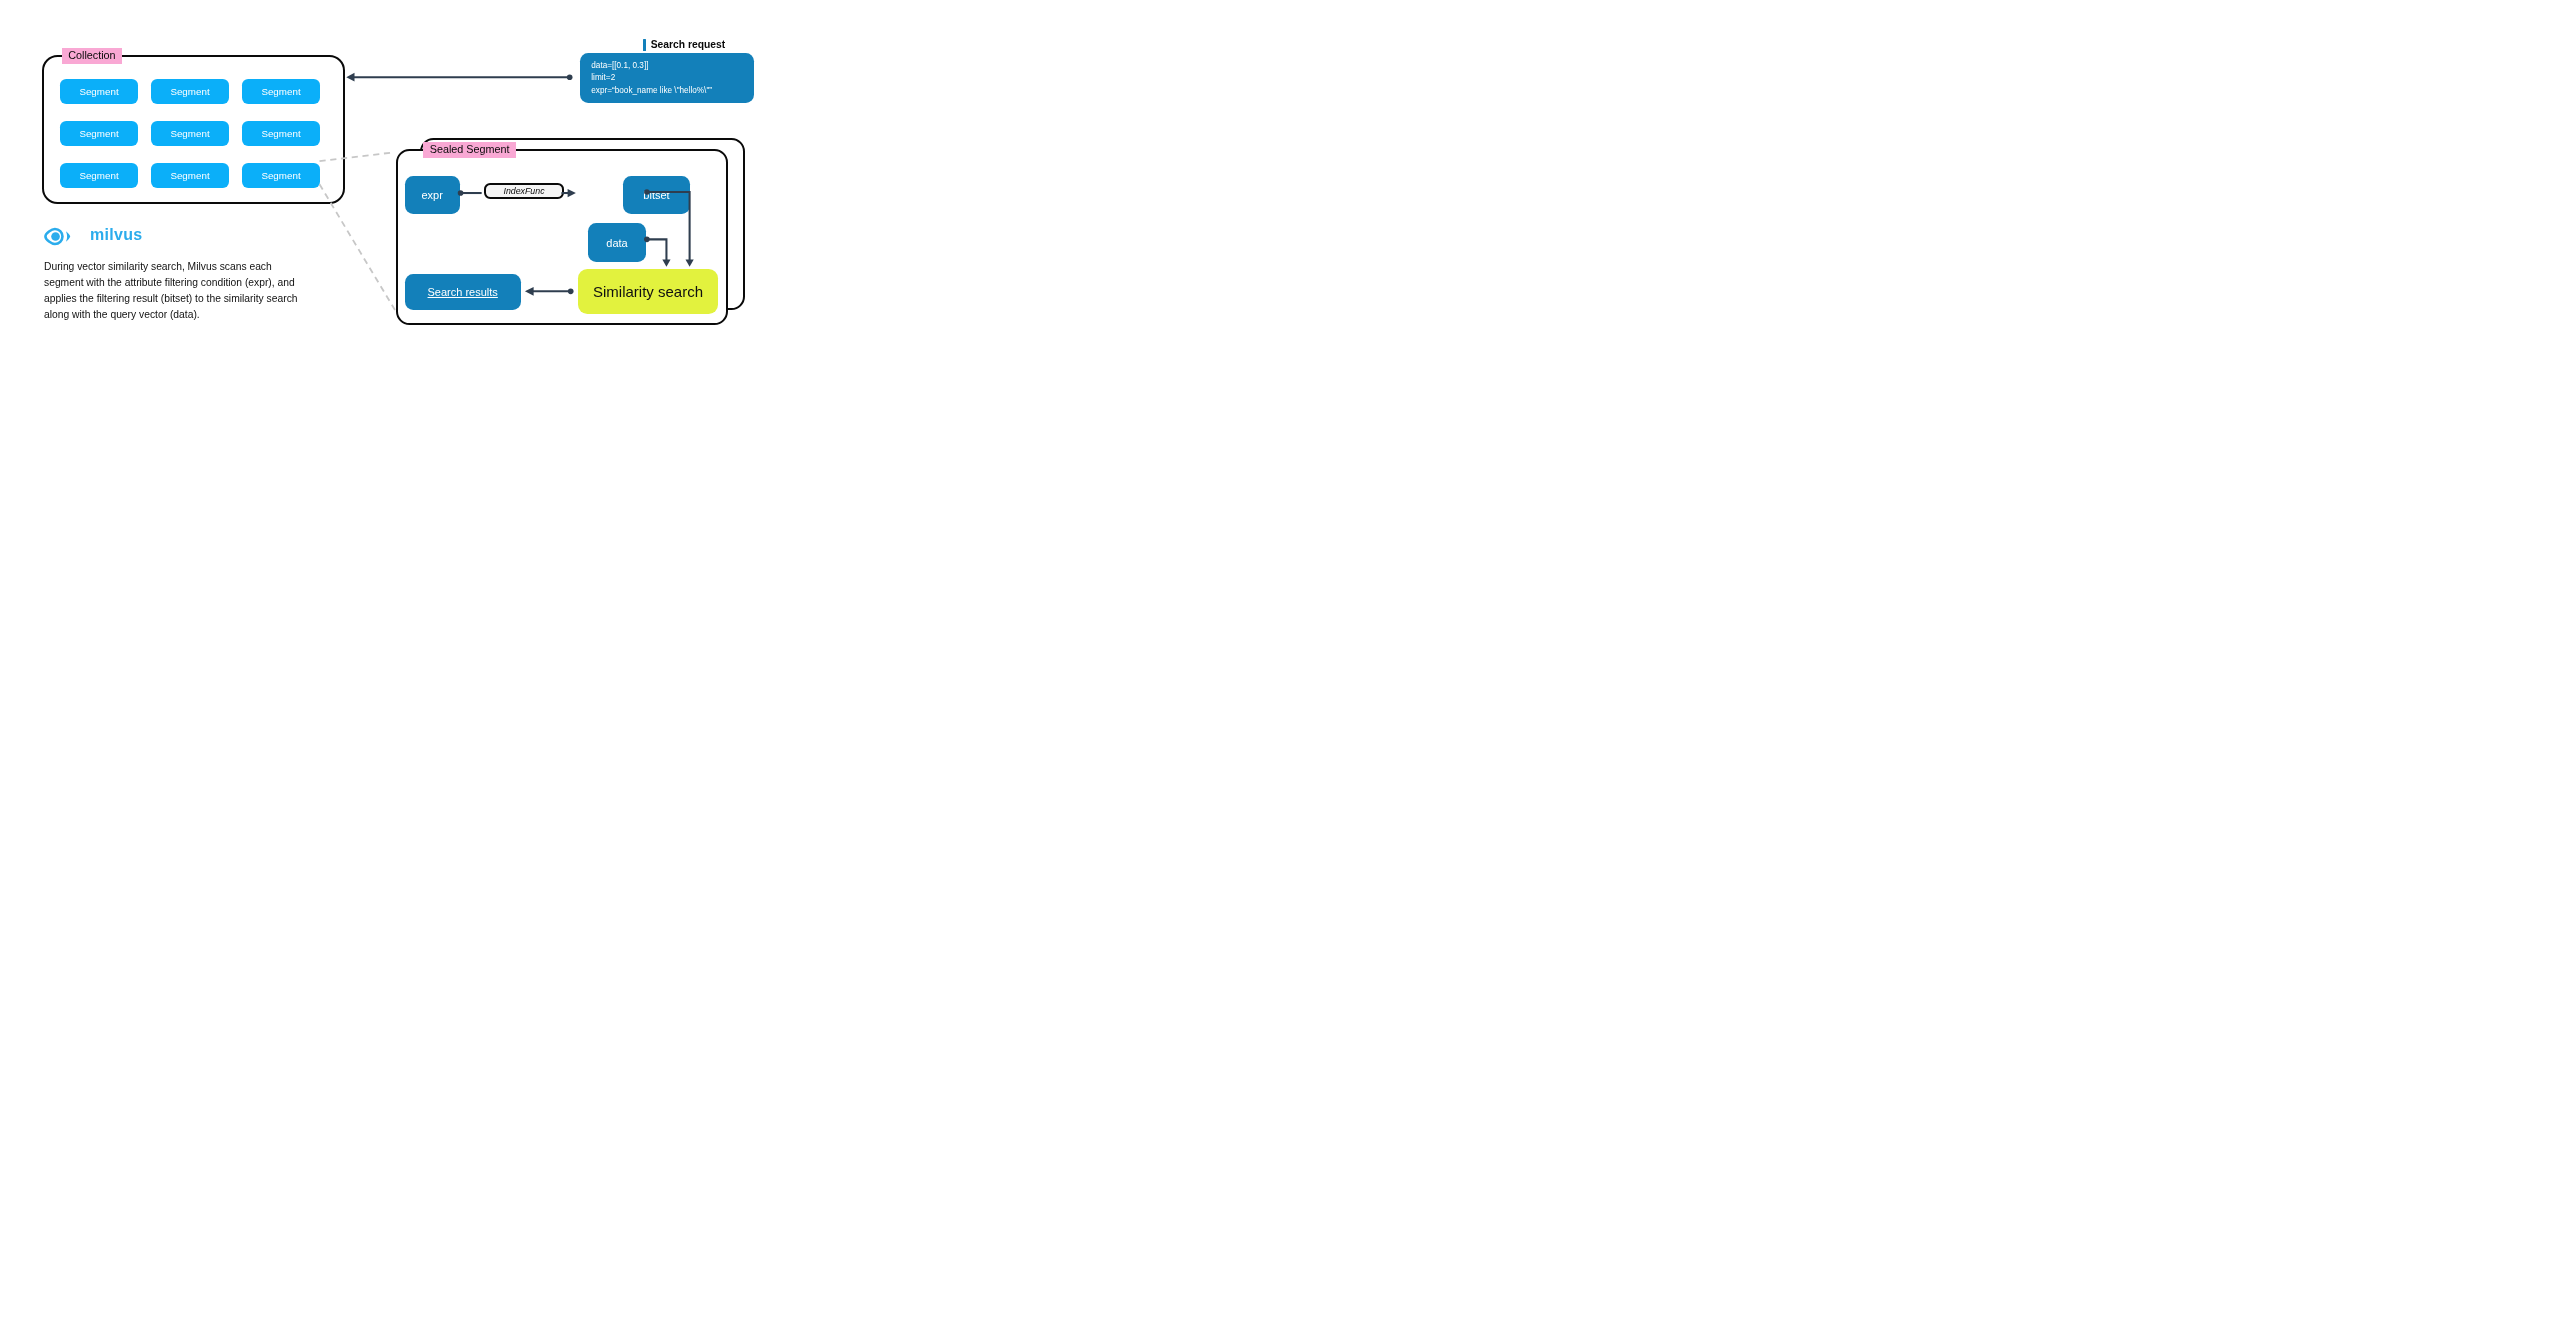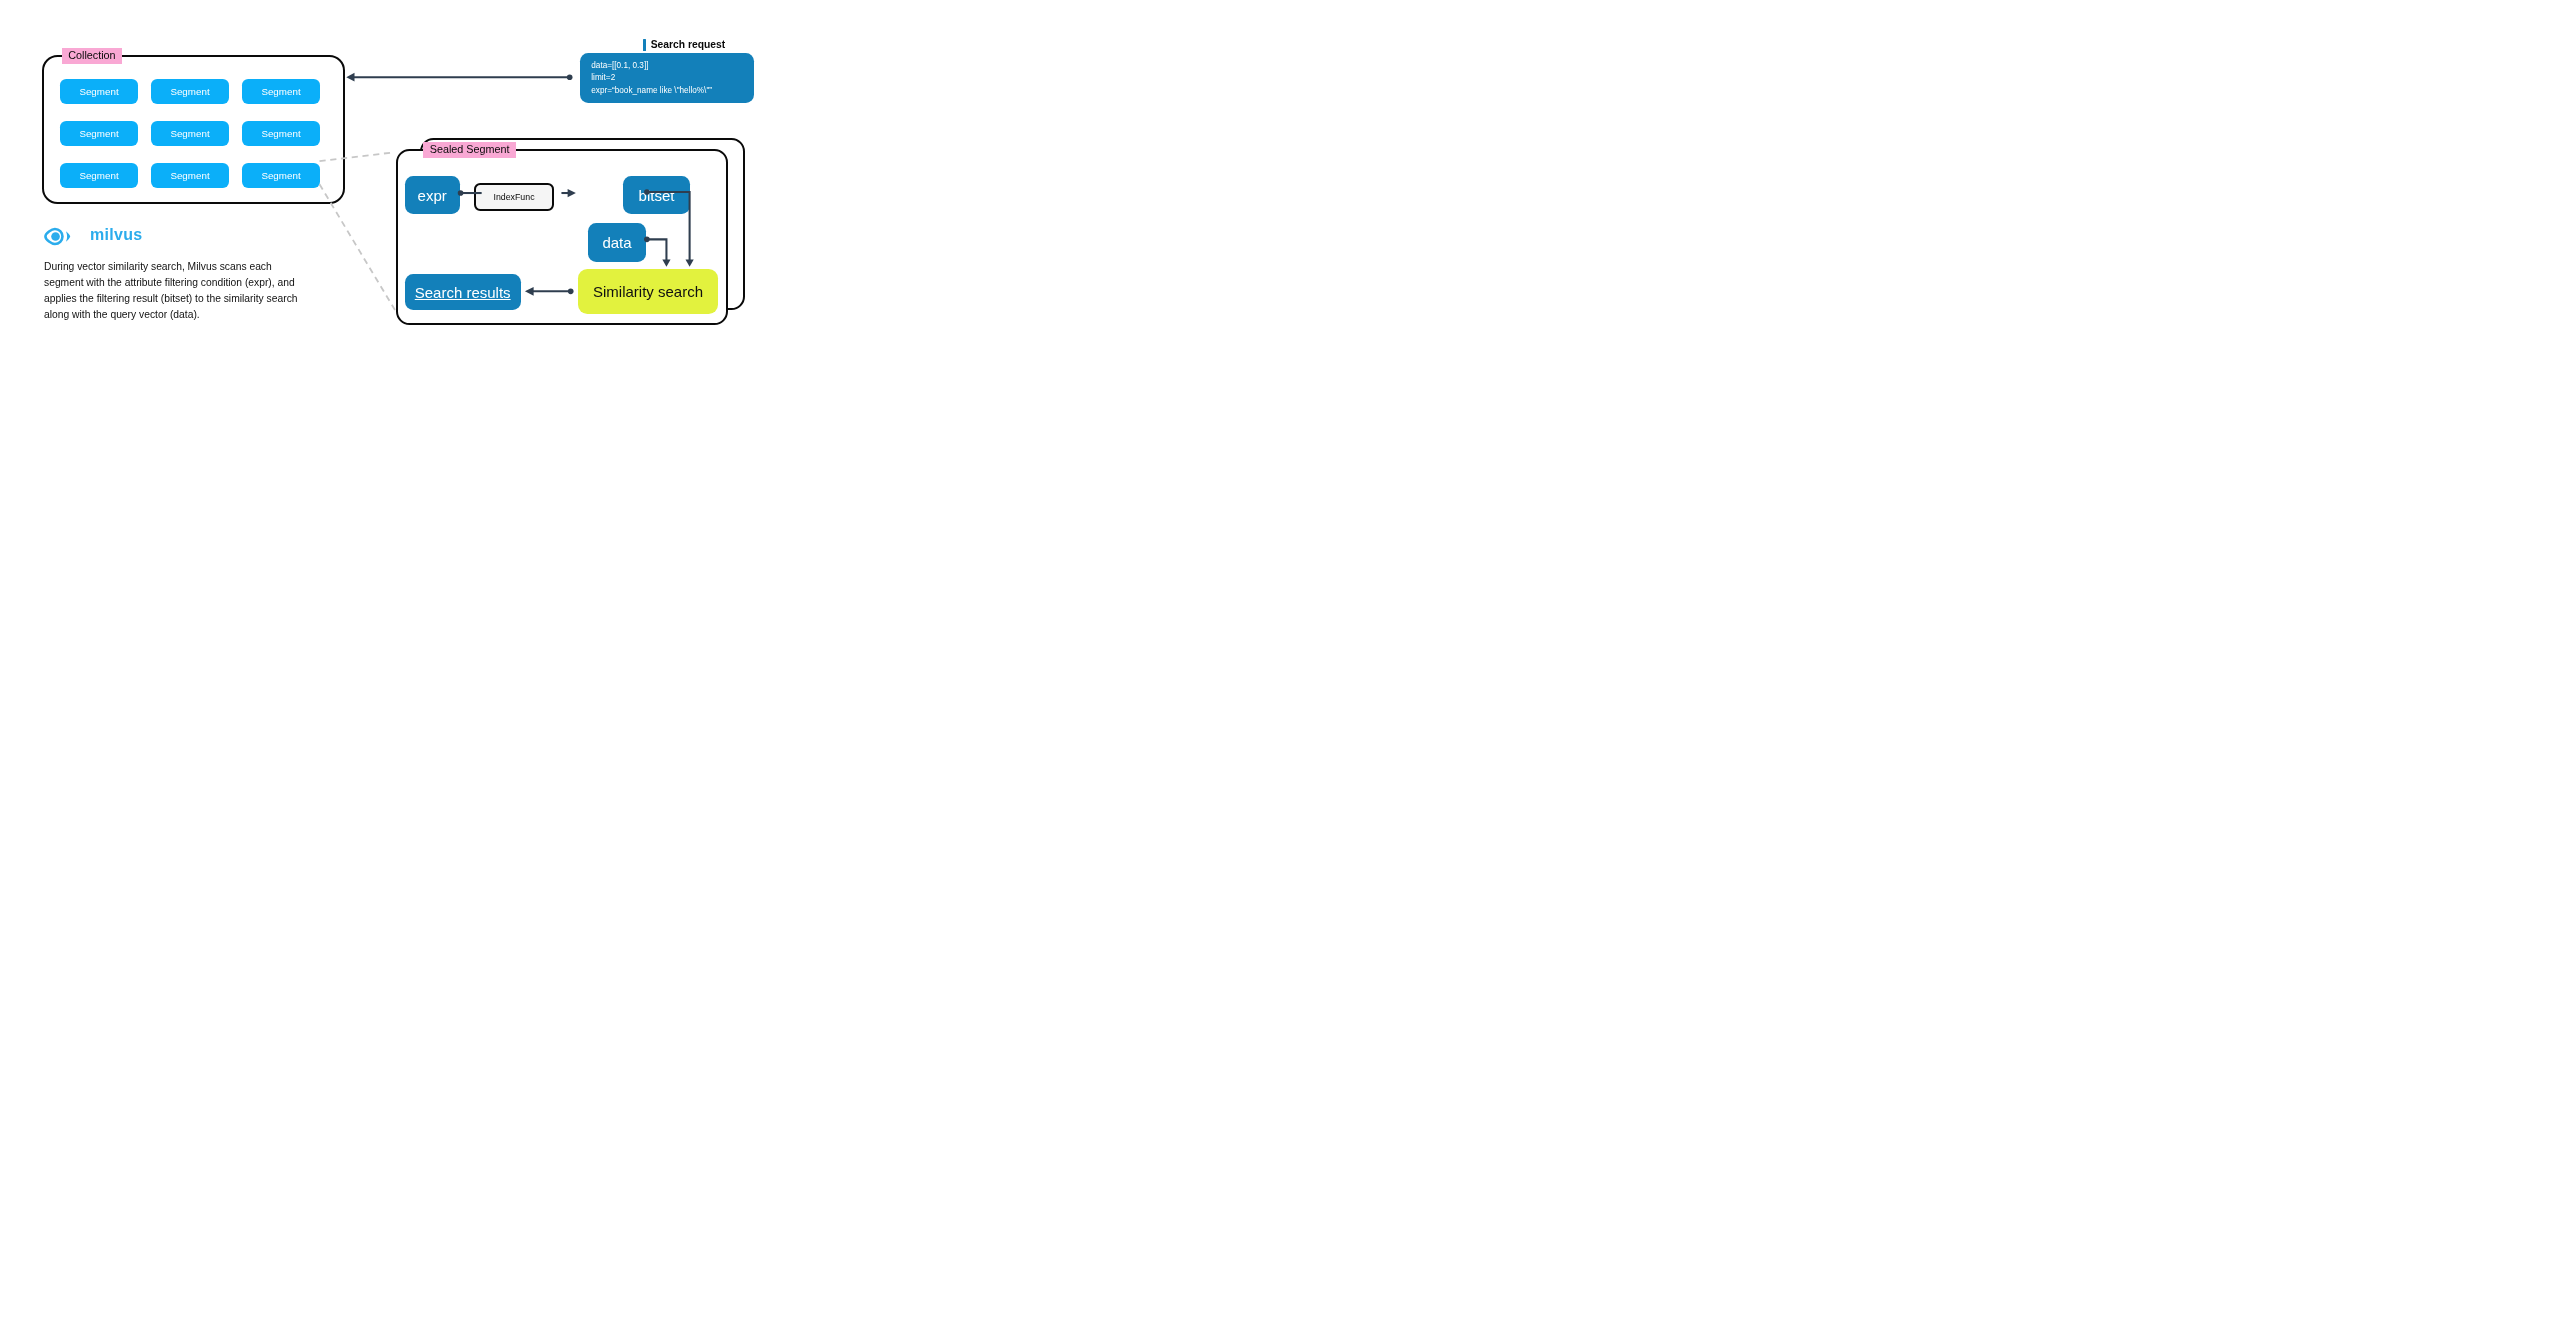--- a/index.html
+++ b/index.html
@@ -28,21 +28,21 @@
   }
   .seg{
     position:absolute;width:78px;height:25px;background:var(--segment-cyan);
     border-radius:6.2px;color:#ffffff;font-size:9.8px;font-weight:500;
     display:flex;align-items:center;justify-content:center;
   }
   .node{
     position:absolute;display:flex;align-items:center;justify-content:center;
     border-radius:8.2px;box-sizing:border-box;white-space:nowrap;
   }
-  .node-blue{background:var(--deep-blue);color:#ffffff;font-size:15px;font-weight:500;}
+  .node-blue{background:var(--deep-blue);color:#ffffff;font-size:11px;font-weight:500;}
   .node-white{background:var(--panel-gray);border:2.1px solid var(--ink);border-radius:6.2px;
     color:var(--ink);font-size:8.8px;font-weight:500;}
   .node-lime{background:var(--chartreuse);color:#101010;font-size:15px;font-weight:500;border-radius:9.3px;}
   .sr-label{position:absolute;left:643px;top:39px;display:flex;align-items:flex-start;gap:4.6px;}
   .sr-bar{width:3.1px;height:12px;background:var(--deep-blue);border-radius:0.5px;}
   .sr-text{font-size:10.3px;font-weight:600;color:var(--ink);white-space:nowrap;}
   .sr-box{
     position:absolute;left:580px;top:53px;width:174px;height:50px;
     background:var(--deep-blue);border-radius:8.2px;color:#ffffff;
     padding:6.7px 0 0 11.3px;box-sizing:border-box;
@@ -90,21 +90,21 @@
     <div class="sr-line">expr=“book_name like \"hello%\"”</div>
   </div>
 
   <div class="frame z1" style="left:420px;top:138px;width:325px;height:172px;border-radius:13.4px;"></div>
 
   <div class="frame z2" style="left:396px;top:149px;width:332px;height:176px;border-radius:13.4px;">
     <span class="frame-label" style="left:25px;">Sealed Segment</span>
 
     <div class="node node-blue" style="left:6.7px;top:25px;width:55px;height:38px;">expr</div>
 
-    <div class="node node-white" style="left:76px;top:32px;width:80px;height:28px;">IndexFunc</div>
+    <div class="node node-white" style="left:86px;top:32px;width:80px;height:16px;font-style:italic;">IndexFunc</div>
 
     <div class="node node-blue" style="left:181px;top:25px;width:67px;height:38px;margin-left:44px;">bitset</div>
 
     <div class="node node-blue" style="left:190px;top:72px;width:58px;height:39px;">data</div>
 
     <div class="node node-blue" style="left:6.7px;top:123px;width:116px;height:36px;text-decoration:underline;">Search results</div>
 
     <div class="node node-lime" style="left:180px;top:118px;width:140px;height:45px;">Similarity search</div>
   </div>
 

